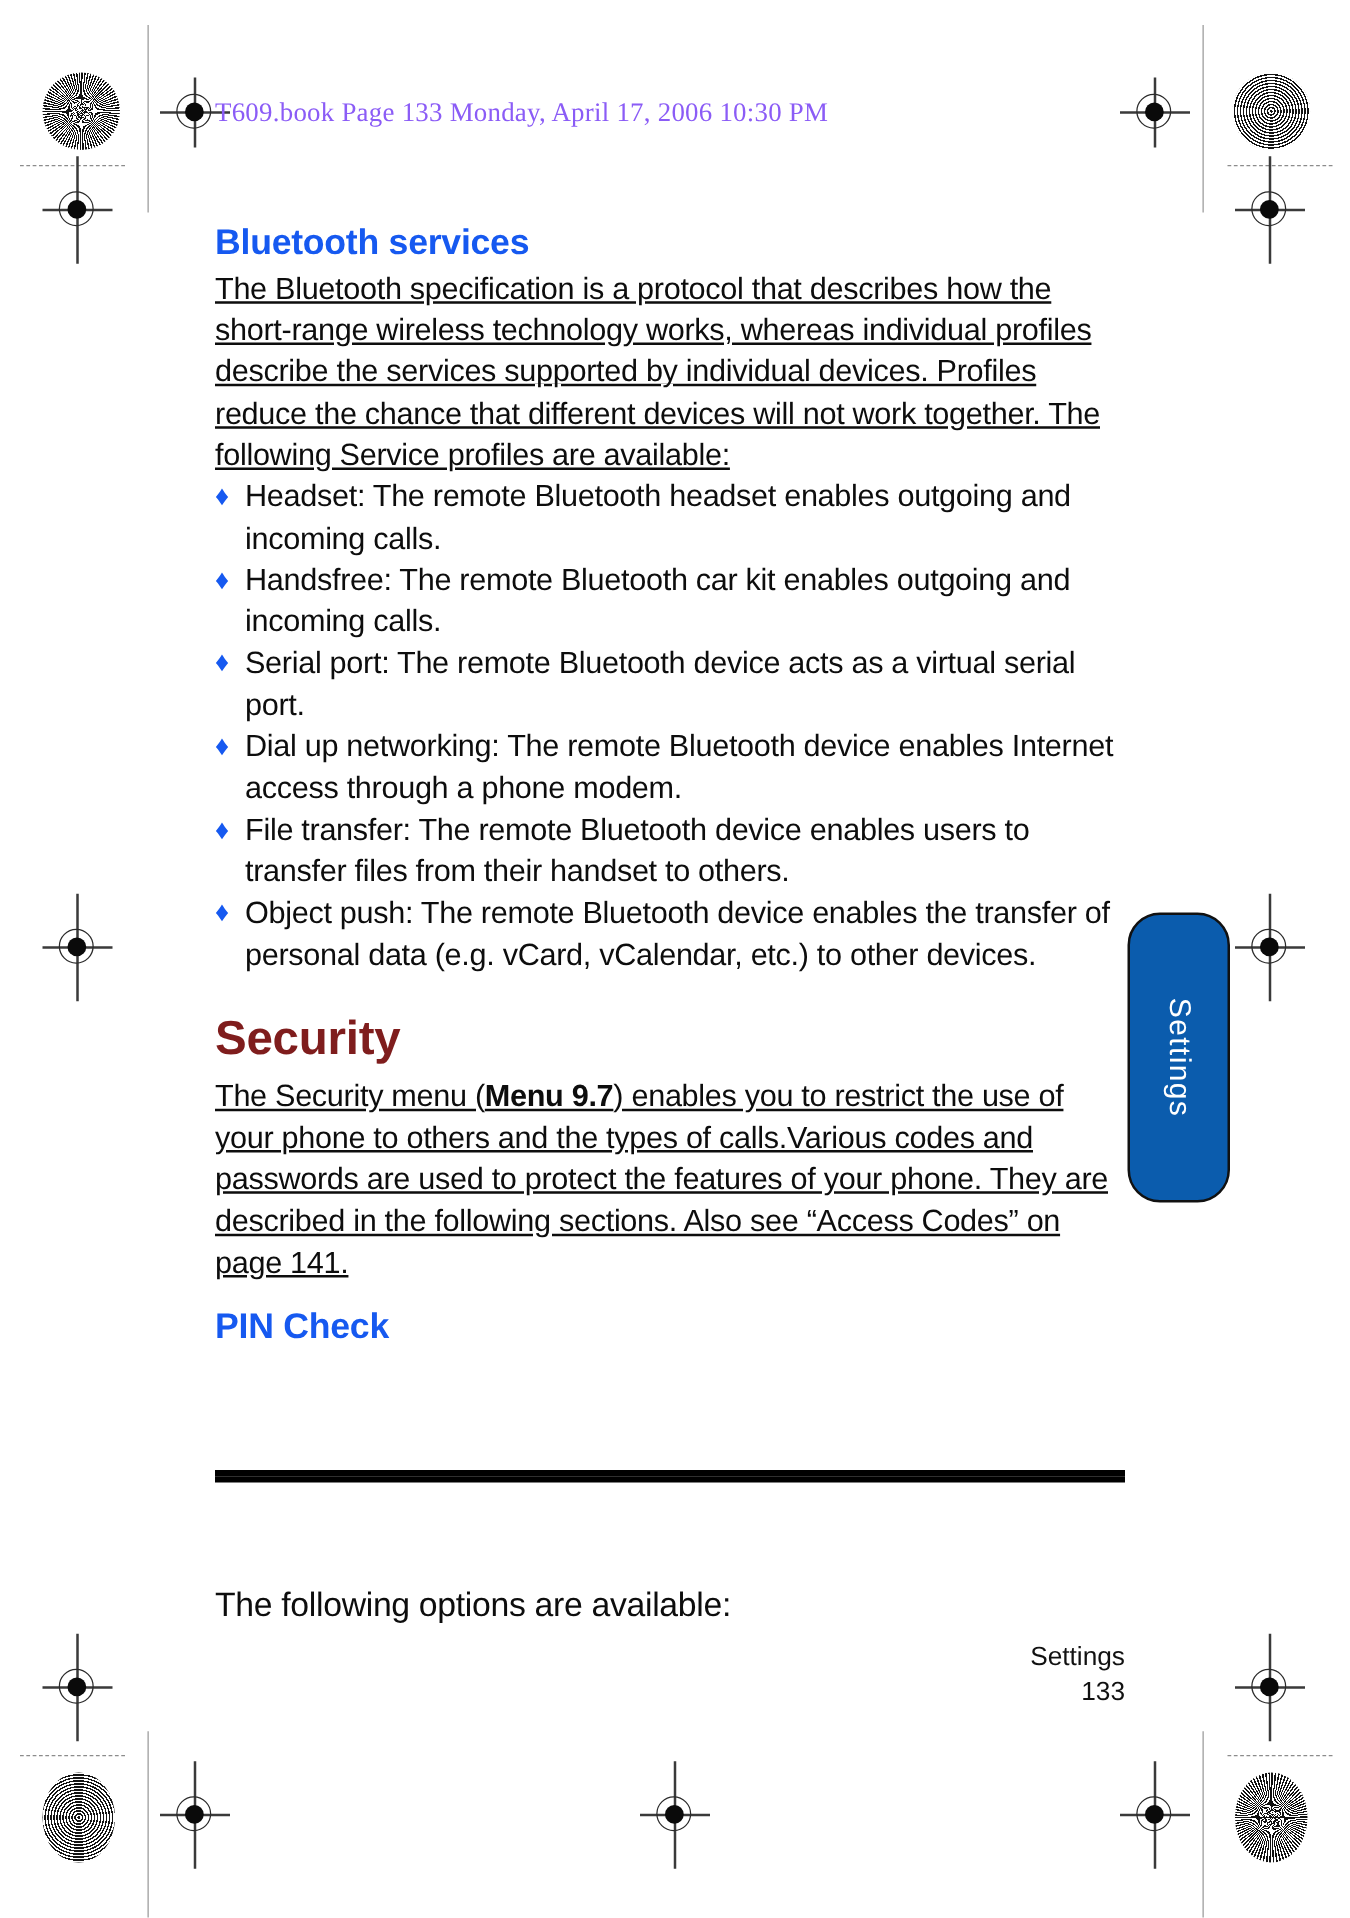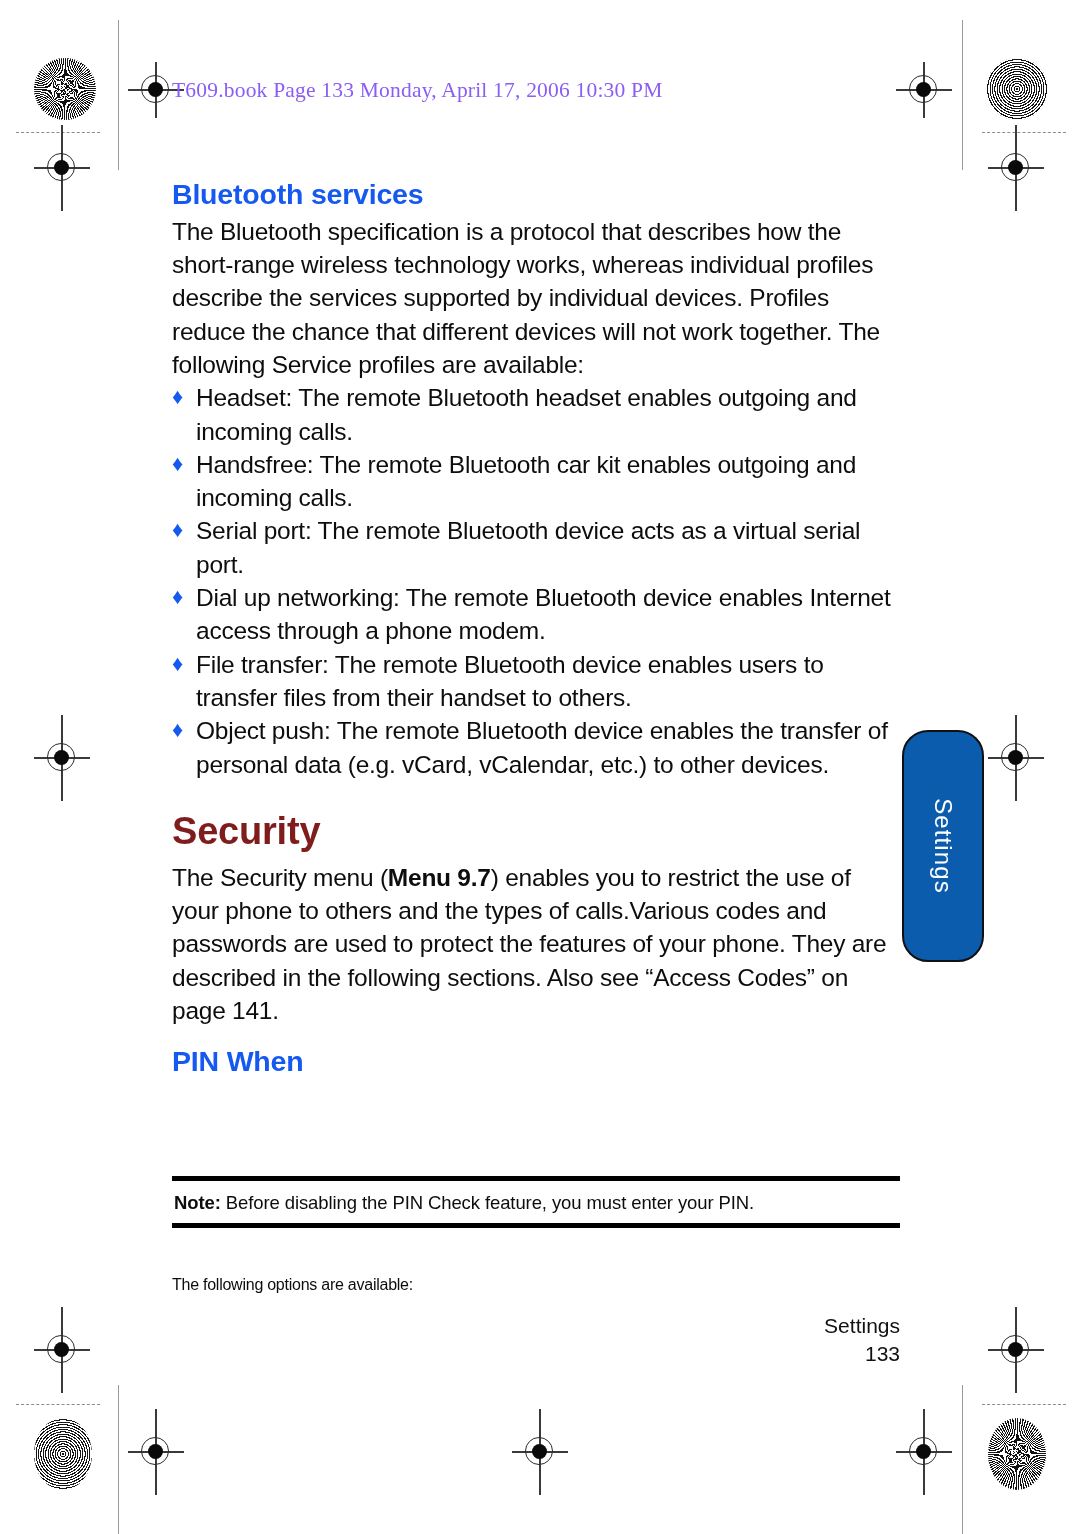--- a/index.html
+++ b/index.html
@@ -113,20 +113,21 @@
     line-height: 1.15;
     letter-spacing: -0.2px;
   }
 
   p.body {
     font-size: 24.5px;
     line-height: 33.3px;
     margin: 0;
     color: #0d0d0d;
     letter-spacing: -0.25px;
+    text-decoration: underline;
   }
 
   ul.profile-list {
     list-style: none;
     margin: 0;
     padding: 0;
   }
   ul.profile-list li {
     position: relative;
     padding-left: 24px;
@@ -171,21 +172,21 @@
     color: #0d0d0d;
     letter-spacing: -0.1px;
   }
   .note-text .note-label { font-weight: bold; }
 
   
   .trailing-line {
     position: absolute;
     left: 172px;
     top: 1268px;
-    font-size: 16px;
+    font-size: 27px;
     line-height: 33.3px;
     letter-spacing: -0.25px;
     color: #0d0d0d;
   }
 
   
   .page-footer {
     position: absolute;
     right: 180px;
     top: 1312px;
@@ -333,28 +334,27 @@
   </ul>
 
   <div class="spacer-lg"></div>
 
   <h1 class="sect-title">Security</h1>
 
   <p class="body"><span>The Security menu (</span><span class="bold">Menu 9.7</span><span>) enables you to restrict the use of your phone to others and the types of calls.Various codes and passwords are used to protect the features of your phone. They are described in the following sections. Also see “Access Codes” on page 141.</span></p>
 
   <div class="spacer-md"></div>
 
-  <h2 class="sub-title">PIN When</h2>
+  <h2 class="sub-title">PIN Check</h2>
 
 
 </div>
 
 <div class="note-block">
   <div class="note-rule"></div>
-  <div class="note-text"><span class="note-label">Note:</span><span> Before disabling the PIN Check feature, you must enter your PIN.</span></div>
   <div class="note-rule bottom"></div>
 </div>
 
 <div class="trailing-line">The following options are available:</div>
 
 <div class="page-footer">
   <div>Settings</div>
   <div>133</div>
 </div>
 

